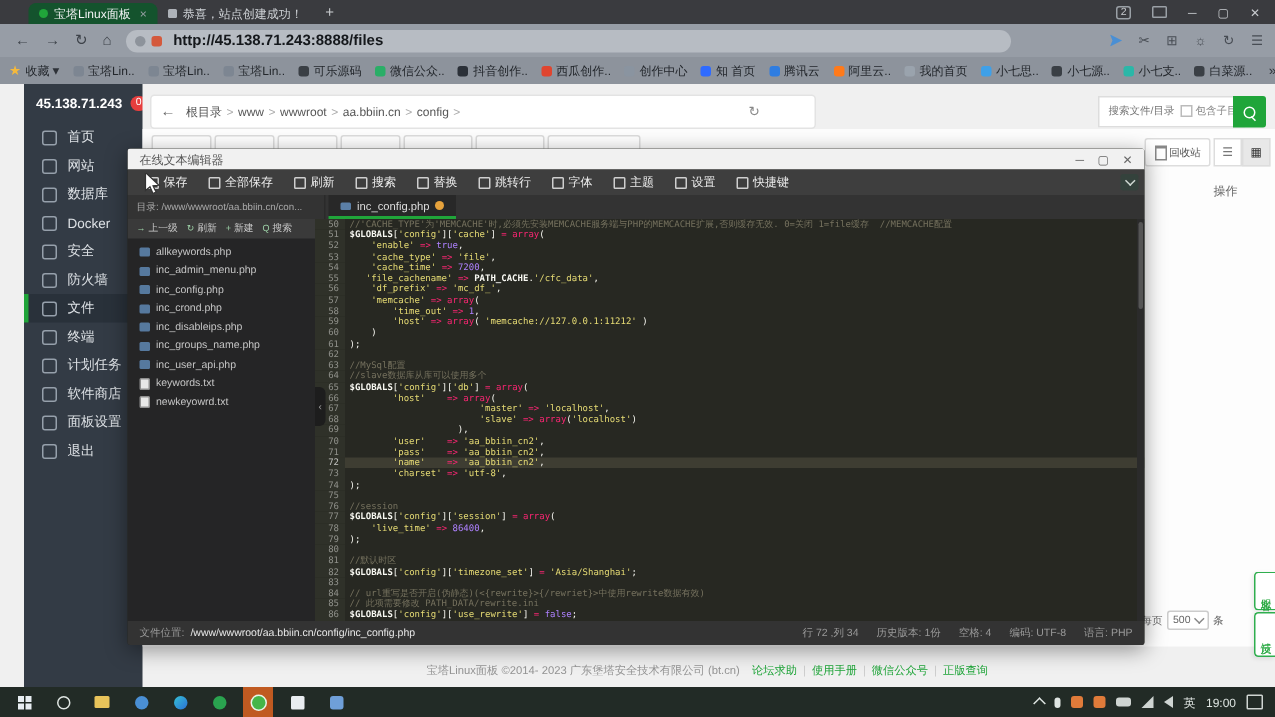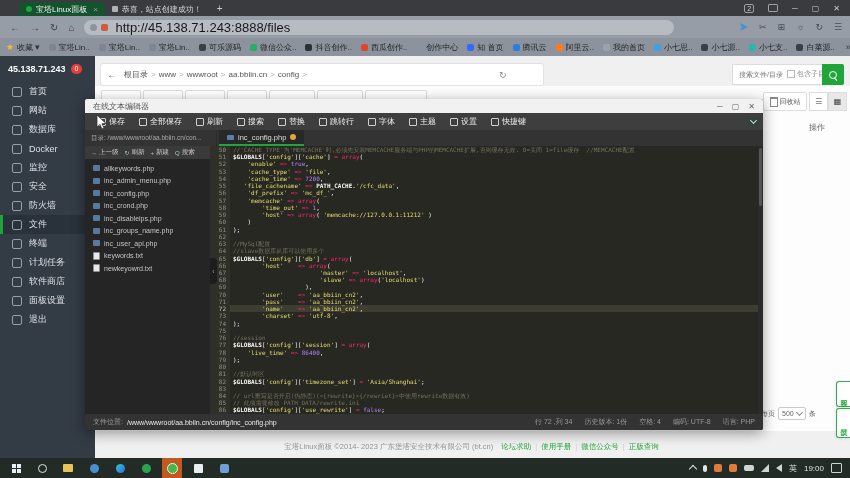--- a/index.html
+++ b/index.html
@@ -16,31 +16,31 @@
   .btab .fav{width:6px;height:6px;border-radius:50%;margin-right:4px;flex:0 0 auto;}
   .btab .cls{margin-left:6px;color:#9aa0a6;font-size:8px;}
   .newtab{color:#c7cacd;font-size:10px;margin-left:8px;line-height:14px;}
   .winctl{position:absolute;right:0;top:0;height:16px;display:flex;align-items:center;gap:14px;padding-right:10px;color:#c8cbcf;font-size:8px;}
   .cntbadge{border:1px solid #9aa0a6;border-radius:2px;padding:0 2px;font-size:7px;color:#c8cbcf;}
   .navbar{left:0;top:16px;width:850px;height:22px;background:#979da6;display:flex;align-items:center;}
   .nav-ic{color:#3d4249;font-size:10px;margin-left:10px;}
   .urlbox{margin-left:10px;width:578px;height:15px;background:#b7bcc3;border-radius:8px;display:flex;align-items:center;padding:0 6px;}
   .urlbox .dot{width:7px;height:7px;border-radius:50%;background:#8d939b;margin-right:4px;}
   .urlbox .shield{width:7px;height:7px;border-radius:2px;background:#d4593c;margin-right:5px;}
-  .urlbox input{border:none;background:transparent;outline:none;font-size:13px;color:#15181c;width:480px;
-                font-family:"Liberation Sans",sans-serif;}
+  .urlbox input{border:none;background:transparent;outline:none;font-size:10px;color:#15181c;width:480px;
+                font-family:"Liberation Sans",sans-serif;font-weight:bold;}
   .nav-r{position:absolute;right:8px;top:16px;height:22px;display:flex;align-items:center;gap:11px;color:#474c53;font-size:9px;}
   .bookbar{left:0;top:38px;width:850px;height:18px;background:#8d939c;display:flex;align-items:center;overflow:hidden;padding-left:6px;}
   .bm{display:flex;align-items:center;font-size:8px;color:#23272c;margin-right:9px;white-space:nowrap;}
   .bm-ico{width:7px;height:7px;border-radius:2px;margin-right:3px;flex:0 0 auto;}
   .bm-star{color:#f5b93c;font-size:9px;margin-right:3px;}
   .bm-more{color:#2e3238;font-size:9px;margin-left:2px;}
 
   
-  .bt-side{left:0;top:56px;width:95px;height:402px;background:#333b45;}
+  .bt-side{left:16px;top:56px;width:95px;height:402px;background:#333b45;}
   .bt-head{height:26px;display:flex;align-items:center;padding-left:8px;color:#fff;font-size:9px;font-weight:bold;}
   .bt-badge{margin-left:5px;background:#e63e3e;color:#fff;border-radius:7px;font-size:7px;padding:0 4px;line-height:10px;font-weight:normal;}
   .nav-item{height:19px;display:flex;align-items:center;padding-left:12px;color:#dde1e5;font-size:9px;cursor:pointer;}
   .nav-item .s-ico{width:8px;height:8px;border:1px solid #96a0ab;border-radius:2px;margin-right:7px;flex:0 0 auto;}
   .nav-item.active{background:#29313a;border-left:3px solid #20a53a;padding-left:9px;}
   .bt-content{left:95px;top:56px;width:755px;height:402px;background:#f0f0f0;}
   .filecard{position:absolute;left:0px;top:30px;width:755px;height:345px;background:#fdfdfd;}
   .crumbbar{position:absolute;left:5px;top:7px;width:430px;height:21px;background:#fff;border:1px solid #e3e3e3;border-radius:3px;
             display:flex;align-items:center;font-size:8px;color:#555;padding:0 6px;}
   .crumbbar .back{color:#666;font-size:10px;margin-right:7px;}
@@ -260,24 +260,20 @@
         <span class="s-ico"></span>
         <span>网站</span>
       </div>
       <div class="nav-item">
         <span class="s-ico"></span>
         <span>数据库</span>
       </div>
       <div class="nav-item">
         <span class="s-ico"></span>
         <span>Docker</span>
-      </div>
-      <div class="nav-item">
-        <span class="s-ico"></span>
-        <span>监控</span>
       </div>
       <div class="nav-item">
         <span class="s-ico"></span>
         <span>安全</span>
       </div>
       <div class="nav-item">
         <span class="s-ico"></span>
         <span>防火墙</span>
       </div>
       <div class="nav-item active">

